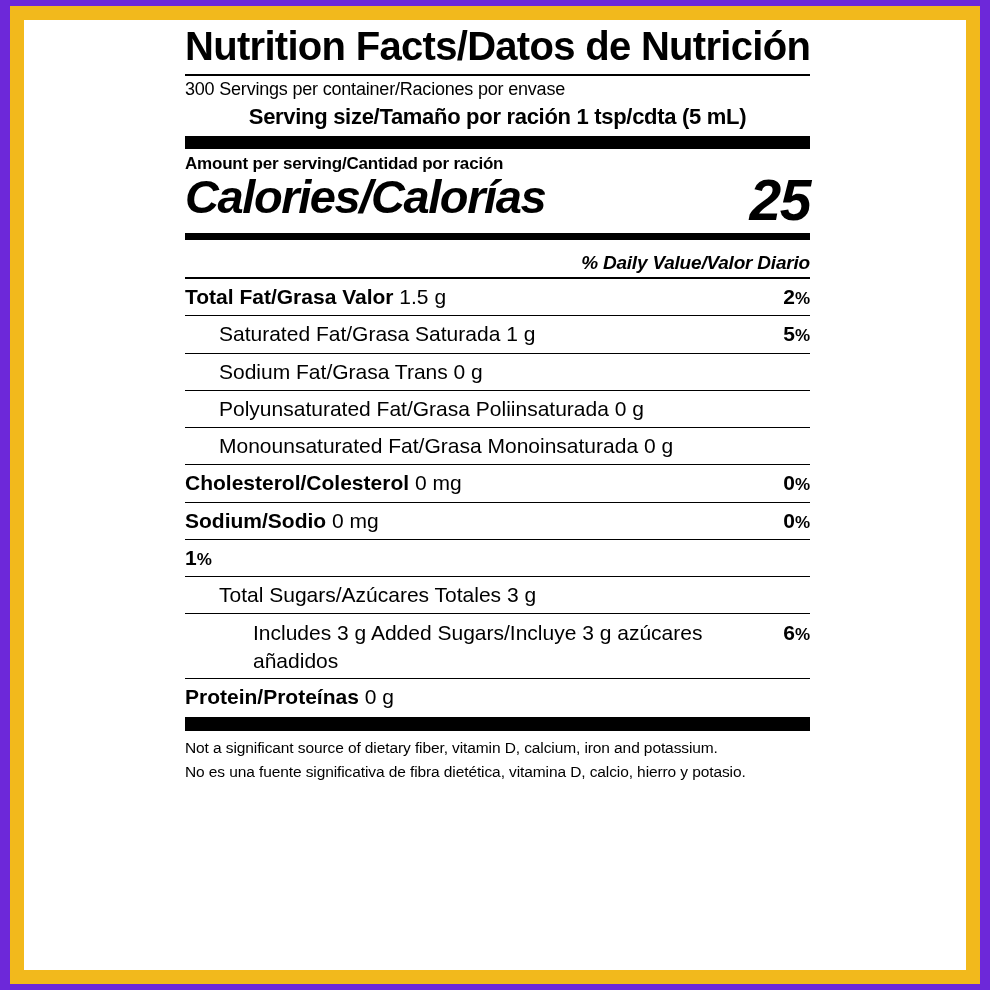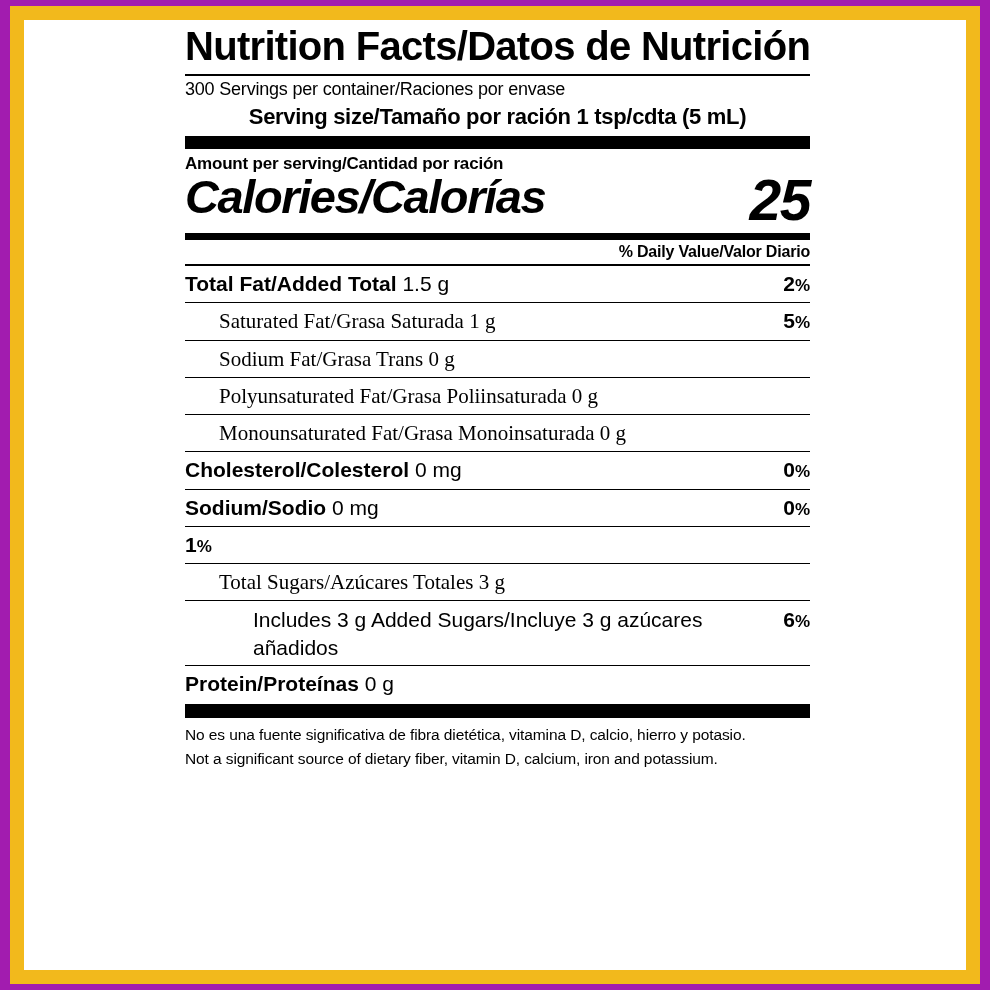--- a/index.html
+++ b/index.html
@@ -12,21 +12,21 @@
     height: 990px;
     font-family: "Liberation Sans", sans-serif;
     color: #000000;
     overflow: hidden;
   }
 
   #page {
     position: relative;
     width: 990px;
     height: 990px;
-    background: #a21caf;
+    background: #6d28d9;
     box-sizing: border-box;
   }
 
   
   .frame-outer {
     position: absolute;
     left: 10px;
     top: 6px;
     right: 10px;
     bottom: 6px;
@@ -111,24 +111,25 @@
   .calories-value {
     font-size: 57px;
     font-weight: bold;
     letter-spacing: -1.5px;
     line-height: 1.0;
     margin-left: 48px;
   }
 
   .dv-header {
     text-align: right;
-    font-size: 16px;
-    font-weight: bold;
-    padding: 3px 0 3px 0;
+    font-size: 19px;
+    font-weight: bold;
+    padding: 12px 0 3px 0;
     letter-spacing: -0.2px;
+    font-style: italic;
   }
 
   
   .nrow {
     display: flex;
     align-items: baseline;
     justify-content: space-between;
     padding: 5px 0 5px 0;
     font-size: 21px;
     line-height: 1.25;
@@ -136,21 +137,21 @@
   .nrow .left { flex: 1 1 auto; padding-right: 10px; }
   .nrow .right {
     flex: 0 0 auto;
     font-weight: bold;
     font-size: 21px;
     white-space: nowrap;
   }
   .nrow .pct-sign { font-size: 17px; font-weight: bold; }
 
   .bold { font-weight: bold; }
-  .indent-1 { padding-left: 34px; font-family: Liberation Serif, serif; }
+  .indent-1 { padding-left: 34px; }
   .indent-2 { padding-left: 68px; }
 
   .wrap-row { padding-bottom: 4px; }
   .wrap-row .left { line-height: 1.3; }
 
   
   .footnote {
     font-size: 15.5px;
     line-height: 1.45;
     margin-top: 1px;
@@ -181,21 +182,21 @@
       <div class="calories-value">25</div>
     </div>
 
     <div class="rule-medium"></div>
 
     <div class="dv-header">% Daily Value/Valor Diario</div>
 
     <div class="rule-thin"></div>
 
     <div class="nrow">
-      <div class="left"><span class="bold">Total Fat/Added Total</span> <span>1.5 g</span></div>
+      <div class="left"><span class="bold">Total Fat/Grasa Valor</span> <span>1.5 g</span></div>
       <div class="right"><span>2</span><span class="pct-sign">%</span></div>
     </div>
     <div class="rule-hair"></div>
 
     <div class="nrow">
       <div class="left indent-1"><span>Saturated Fat/Grasa Saturada</span> <span>1 g</span></div>
       <div class="right"><span>5</span><span class="pct-sign">%</span></div>
     </div>
     <div class="rule-hair"></div>
 
@@ -246,17 +247,17 @@
     </div>
     <div class="rule-hair"></div>
 
     <div class="nrow">
       <div class="left"><span class="bold">Protein/Proteínas</span> <span>0 g</span></div>
       <div class="right"></div>
     </div>
 
     <div class="rule-bottom-thick"></div>
 
+    <div class="footnote">Not a significant source of dietary fiber, vitamin D, calcium, iron and potassium.</div>
     <div class="footnote">No es una fuente significativa de fibra dietética, vitamina D, calcio, hierro y potasio.</div>
-    <div class="footnote">Not a significant source of dietary fiber, vitamin D, calcium, iron and potassium.</div>
 
   </div>
 </div>
 
 </body></html>

